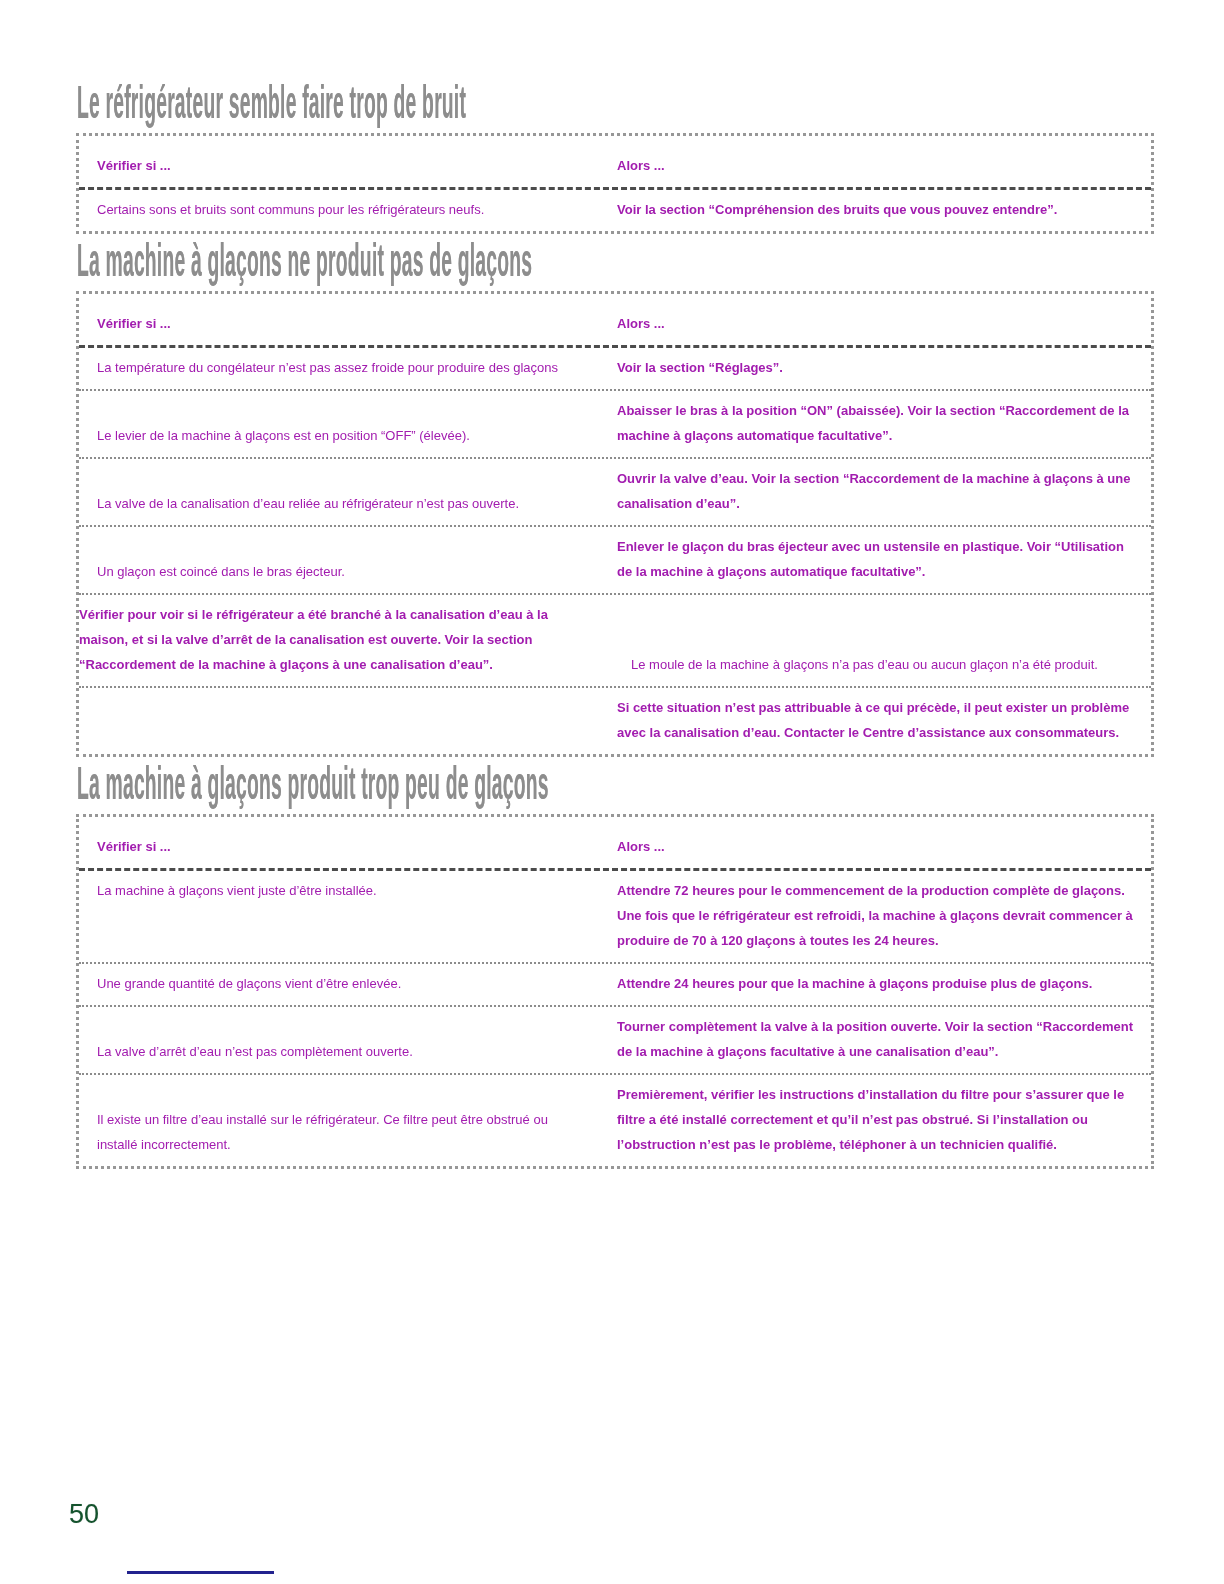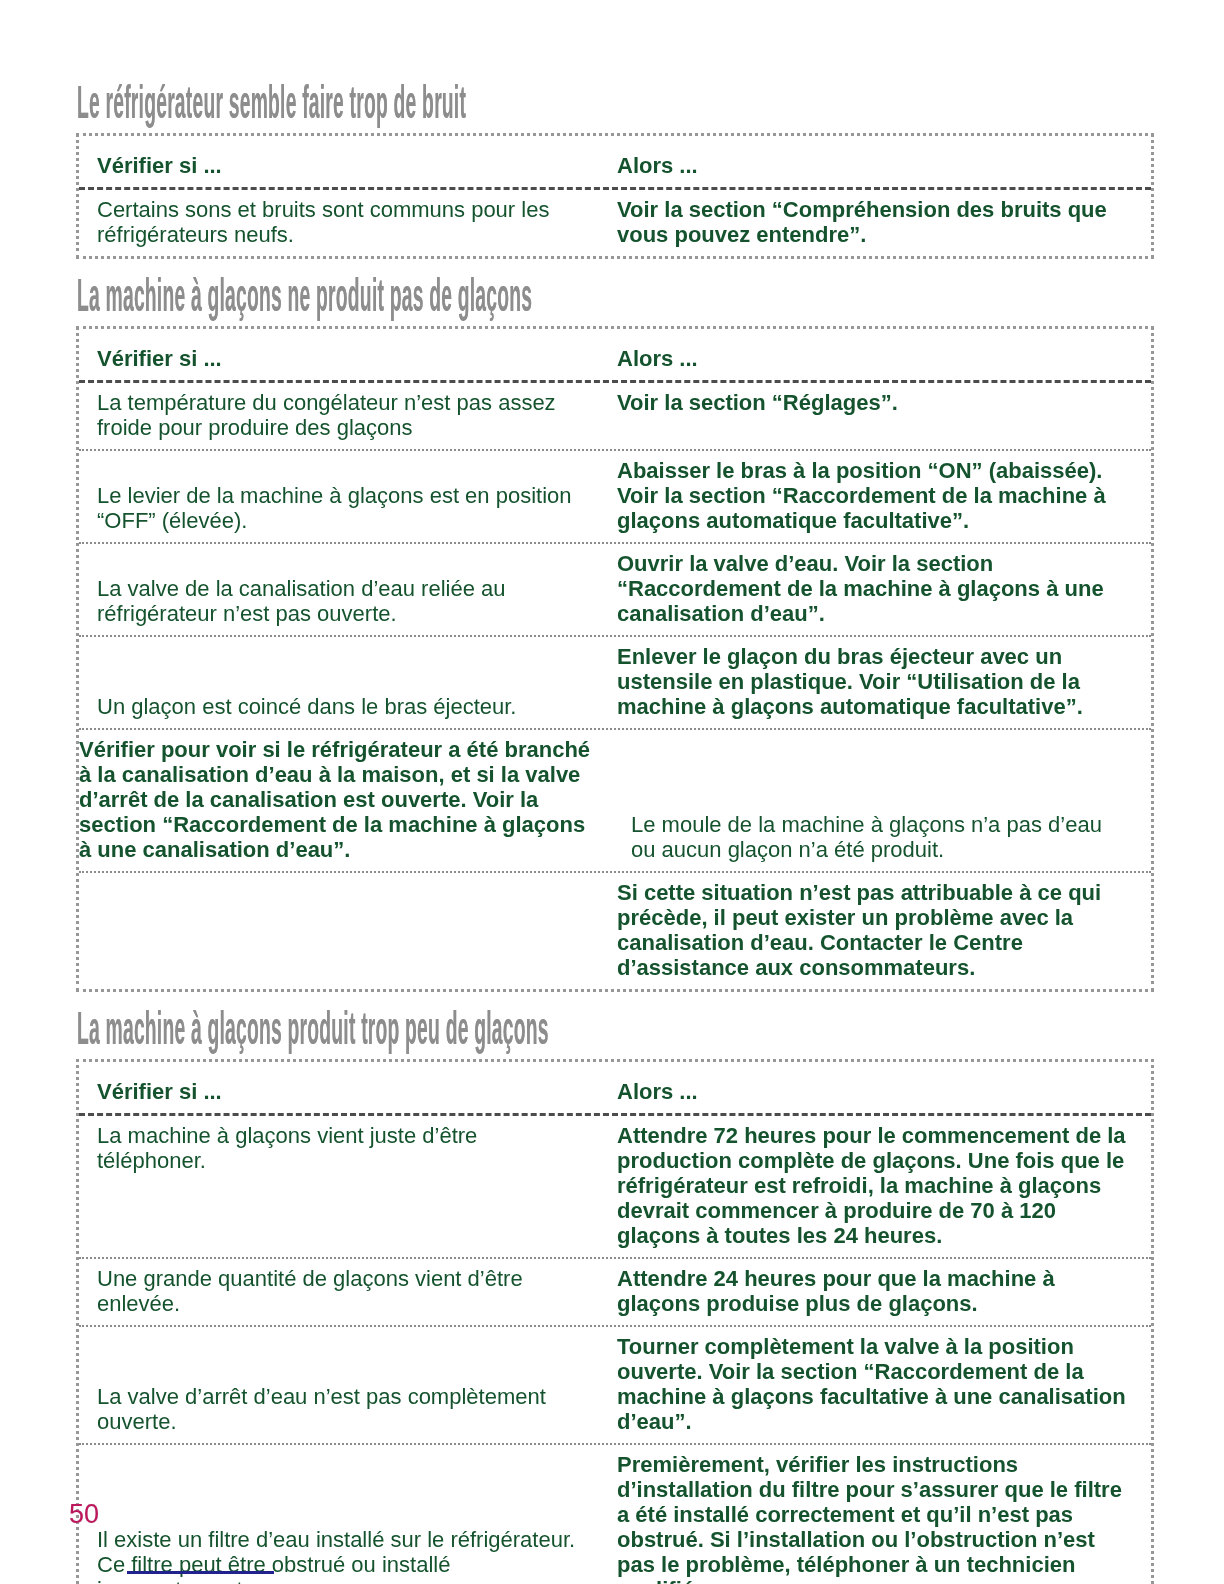--- a/index.html
+++ b/index.html
@@ -13,21 +13,21 @@
     overflow: hidden;
   }
   .content {
     position: absolute;
     left: 76px;
     top: 0;
     width: 1078px;
   }
   .section { margin: 0; }
   .section.first { margin-top: 76px; }
-  .section + .section { margin-top: 10px; }
+  .section + .section { }
 
   
   .section-title {
     margin: 0 0 5px 1px;
     font-size: 46px;
     line-height: 52px;
     font-weight: bold;
     color: #8d8d8d;
     text-shadow: 0 0 1px #bdbdbd;
     white-space: nowrap;
@@ -38,23 +38,23 @@
 
   .ttable {
     border: 3px dotted #979797;
     background: #ffffff;
   }
   .row { display: flex; }
   .thead { border-bottom: 3px dashed #4c4c4c; }
   .trow + .trow { border-top: 2px dotted #8c8c8c; align-items: flex-end; }
   .cell {
     box-sizing: border-box;
-    font-size: 22px;
+    font-size: 13px;
     line-height: 25px;
-    color: #14532d;
+    color: #a21caf;
   }
   .cell.left {
     width: 538px;
     padding: 7px 40px 9px 18px;
     flex-shrink: 0;
   }
   .cell.right {
     flex: 1;
     padding: 7px 16px 9px 0;
     font-weight: bold;
@@ -64,21 +64,21 @@
     padding-top: 17px;
     padding-bottom: 9px;
   }
 
   .page-number {
     position: absolute;
     left: 69px;
     top: 1499px;
     font-size: 27px;
     line-height: 30px;
-    color: #be185d;
+    color: #14532d;
     text-shadow: 0 0 1px #cfcfcf;
   }
   .footer-rule {
     position: absolute;
     left: 127px;
     top: 1571px;
     width: 147px;
     height: 3px;
   }
 </style>
@@ -136,21 +136,21 @@
   </div>
 
   <div class="section">
     <div class="section-title">La machine à glaçons produit trop peu de glaçons</div>
     <div class="ttable">
       <div class="row thead">
         <div class="cell left">Vérifier si ...</div>
         <div class="cell right">Alors ...</div>
       </div>
       <div class="row trow">
-        <div class="cell left">La machine à glaçons vient juste d’être téléphoner.</div>
+        <div class="cell left">La machine à glaçons vient juste d’être installée.</div>
         <div class="cell right">Attendre 72 heures pour le commencement de la production complète de glaçons. Une fois que le réfrigérateur est refroidi, la machine à glaçons devrait commencer à produire de 70 à 120 glaçons à toutes les 24 heures.</div>
       </div>
       <div class="row trow">
         <div class="cell left">Une grande quantité de glaçons vient d’être enlevée.</div>
         <div class="cell right">Attendre 24 heures pour que la machine à glaçons produise plus de glaçons.</div>
       </div>
       <div class="row trow">
         <div class="cell left">La valve d’arrêt d’eau n’est pas complètement ouverte.</div>
         <div class="cell right">Tourner complètement la valve à la position ouverte. Voir la section “Raccordement de la machine à glaçons facultative à une canalisation d’eau”.</div>
       </div>

